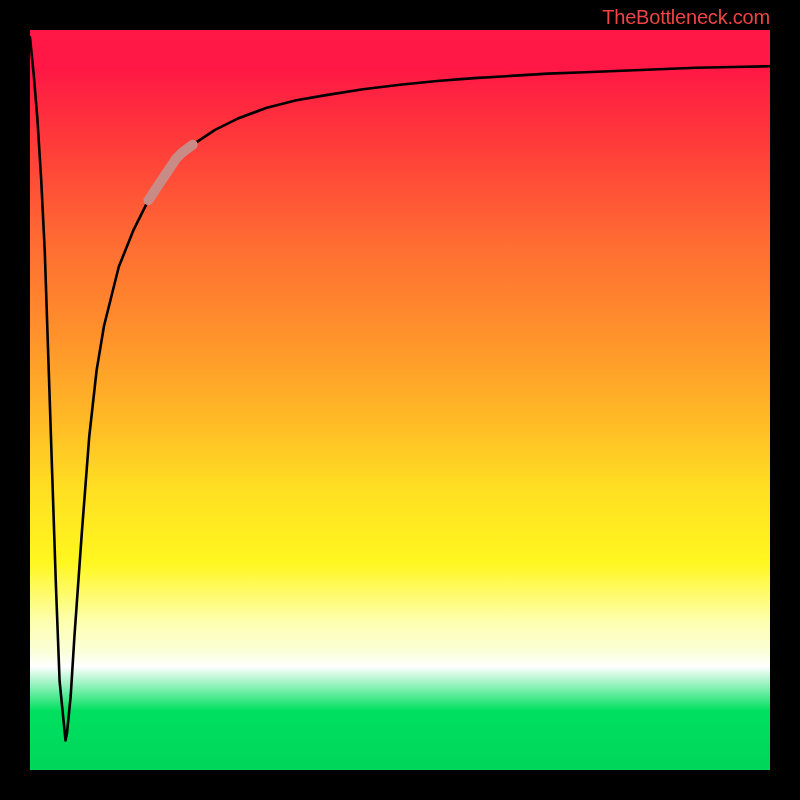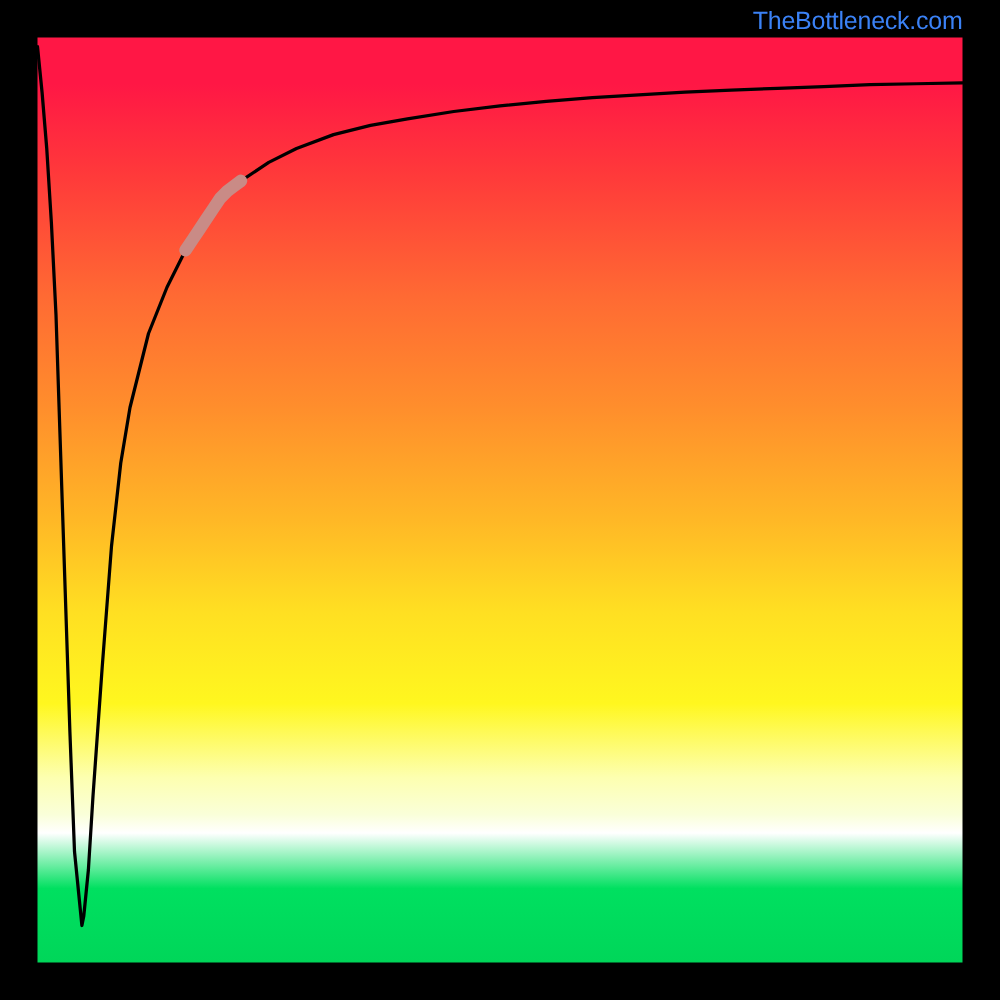--- a/index.html
+++ b/index.html
@@ -35,21 +35,21 @@
       #faffd9 84%,
       #ffffff 86%,
       #00e060 92%,
       #00d659 100%
     );
   }
   .watermark {
     position: absolute;
     top: 6px;
     right: 30px;
-    color: #3b82f6;
+    color: #ef4444;
     font-size: 20px;
     font-weight: 500;
     letter-spacing: -0.2px;
   }
   svg.curve {
     position: absolute;
     left: 0;
     top: 0;
     width: 740px;
     height: 740px;

